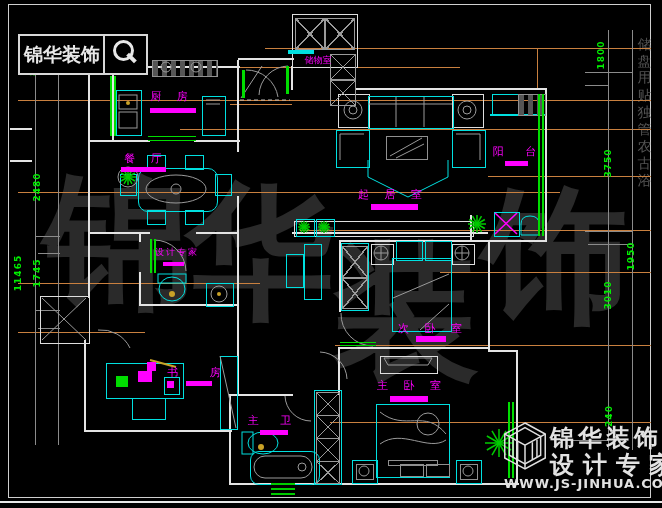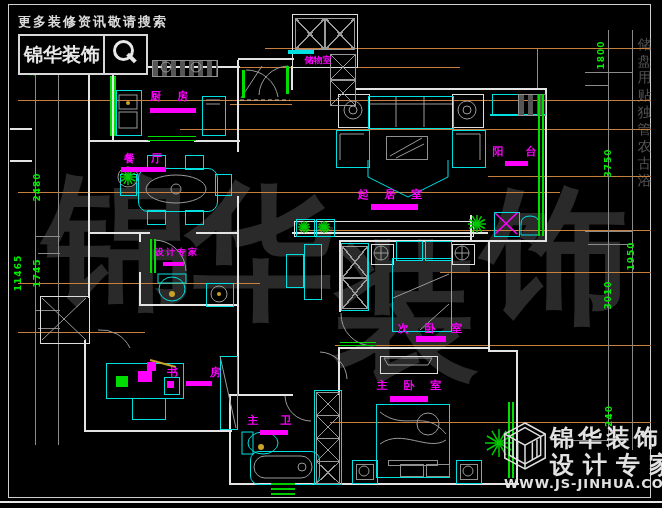--- a/index.html
+++ b/index.html
@@ -17,21 +17,21 @@
   .g-out{position:absolute;border:1px solid #909090;background:transparent;z-index:6;}
   .hatch{background:repeating-linear-gradient(90deg,#555 0 5px,transparent 5px 9px);}
   .tan{position:absolute;background:#c9803f;z-index:3;}
   .dim{position:absolute;background:#8b8b8b;z-index:3;}
   .grn{position:absolute;background:#00dd00;z-index:7;}
   .xcell{position:absolute;border:1px solid #9a9a9a;z-index:6;
     background:
       linear-gradient(to top right,transparent 48%,#9a9a9a 48%,#9a9a9a 52%,transparent 52%),
       linear-gradient(to bottom right,transparent 48%,#9a9a9a 48%,#9a9a9a 52%,transparent 52%);}
   .vent{position:absolute;background:repeating-linear-gradient(180deg,#00cc00 0 2px,transparent 2px 5px);z-index:7;}
-  .rlabel{position:absolute;color:#ff00ff;font-weight:bold;font-size:11px;letter-spacing:6px;
+  .rlabel{position:absolute;color:#ff00ff;font-weight:normal;font-size:11px;letter-spacing:6px;
           white-space:nowrap;transform:translateX(-50%);z-index:9;}
   .rbar{position:absolute;background:#ff00ff;z-index:9;}
   .m-fill{position:absolute;background:#ff00ff;z-index:8;}
   .dimtxt{position:absolute;color:#00ee00;font-size:9px;font-weight:bold;white-space:nowrap;
           transform:rotate(-90deg);transform-origin:center;z-index:4;letter-spacing:1px;}
   svg.overlay{position:absolute;left:0;top:0;z-index:7;}
   
   .search-hint{position:absolute;left:18px;top:13px;color:#dcdcdc;font-weight:bold;font-size:13px;
                letter-spacing:2px;z-index:12;}
   .logo-box{position:absolute;left:18px;top:34px;width:126px;height:37px;border:2px solid #d8d8d8;
@@ -76,21 +76,20 @@
   <span class="dimtxt" style="left:22px;top:60px">850</span>
   <span class="dimtxt" style="left:22px;top:182px">2480</span>
   <span class="dimtxt" style="left:0px;top:268px">11465</span>
   <span class="dimtxt" style="left:22px;top:268px">1745</span>
   <span class="dimtxt" style="left:586px;top:50px">1800</span>
   <span class="dimtxt" style="left:593px;top:158px">3750</span>
   <span class="dimtxt" style="left:616px;top:251px">1950</span>
   <span class="dimtxt" style="left:593px;top:290px">3010</span>
   <span class="dimtxt" style="left:598px;top:411px">240</span>
 
-  <div class="search-hint">更多装修资讯敬请搜索</div>
   <div class="logo-box">
     <span class="logo-name">锦华装饰</span>
     <span class="logo-sep"></span>
     <span class="mag">
       <span class="mag-circle"></span>
         <span class="mag-handle"></span>
     </span>
   </div>
 
   <div class="footer-logo">

